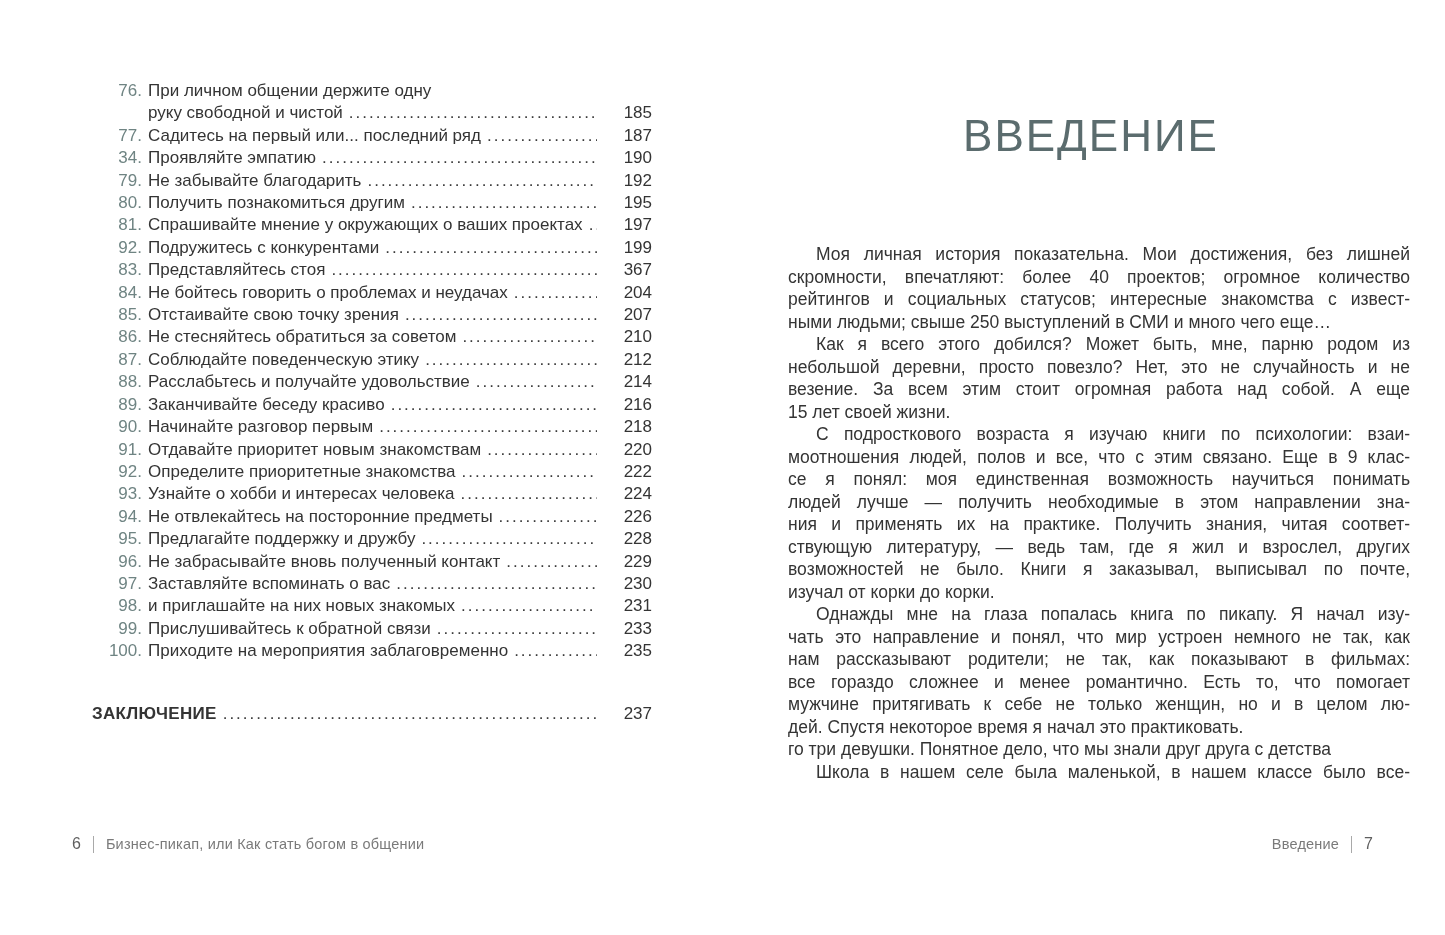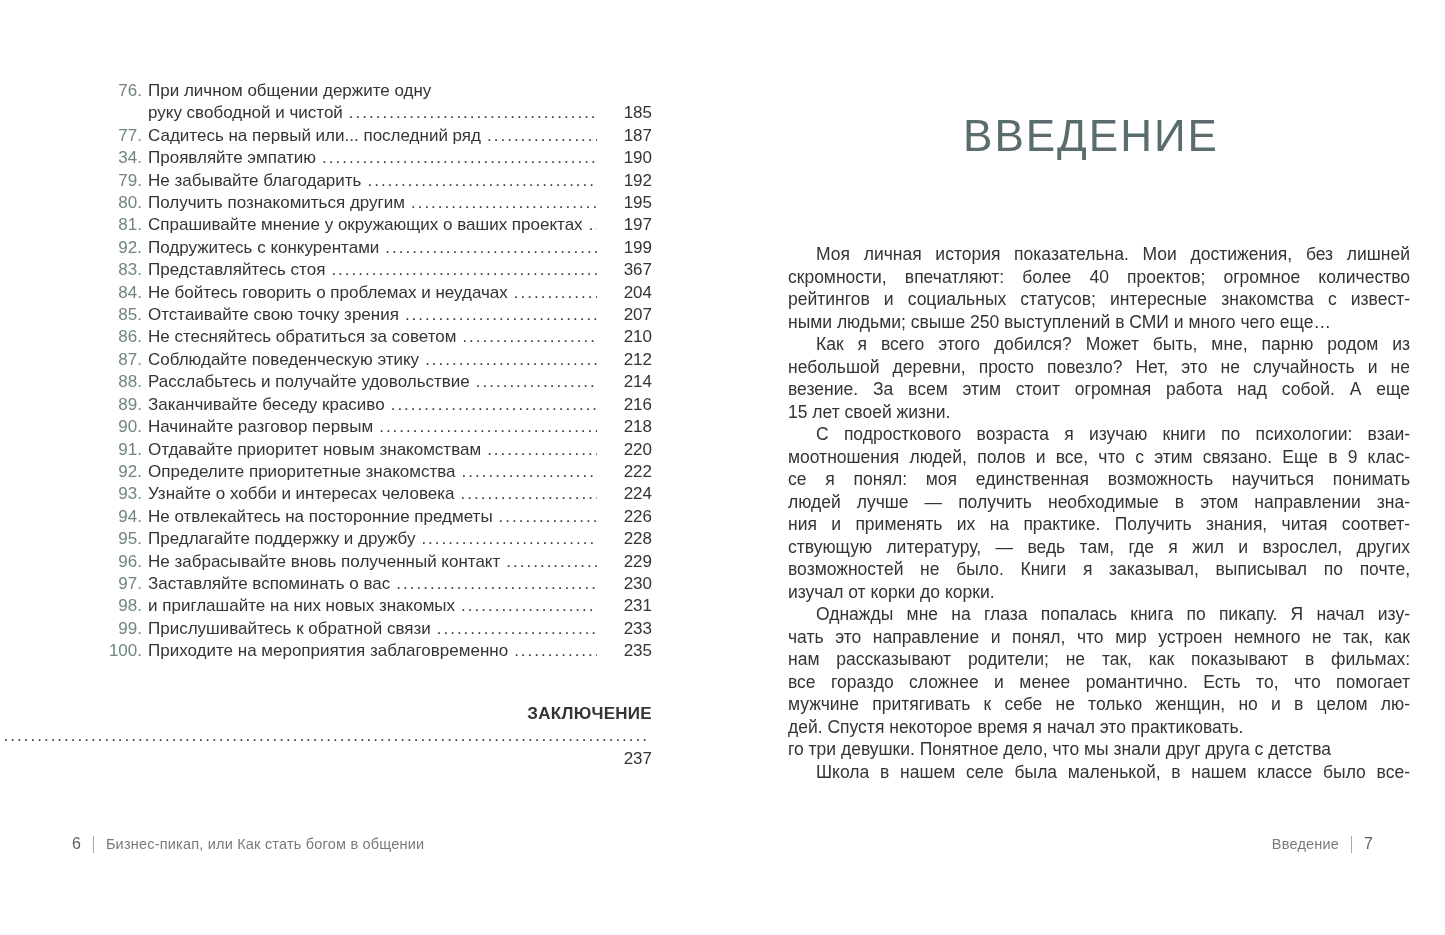--- a/index.html
+++ b/index.html
@@ -28,22 +28,22 @@
     flex:1 1 auto;overflow:hidden;white-space:nowrap;
     margin:0 3px 0 6px;color:#3a3a3a;
   }
   .leader::after{
     content:"........................................................................................................................................................";
     letter-spacing:2px;
   }
   .toc-page{flex:0 0 auto;min-width:30px;text-align:right;white-space:nowrap;margin-left:22px;}
   .conclusion{
     position:absolute;left:92px;top:703px;width:560px;
-    display:flex;align-items:flex-end;
-    font-size:17px;line-height:22.4px;flex-direction:column;
+    display:flex;align-items:flex-start;
+    font-size:17px;line-height:22.4px;
   }
   .concl-label{font-weight:700;letter-spacing:0.3px;white-space:nowrap;}
   
   .heading{
     position:absolute;left:780px;top:112px;width:622px;
     margin:0;text-align:center;
     font-size:44px;font-weight:400;line-height:48px;
     letter-spacing:2px;color:#5b6c6e;
   }
   .text-block{

